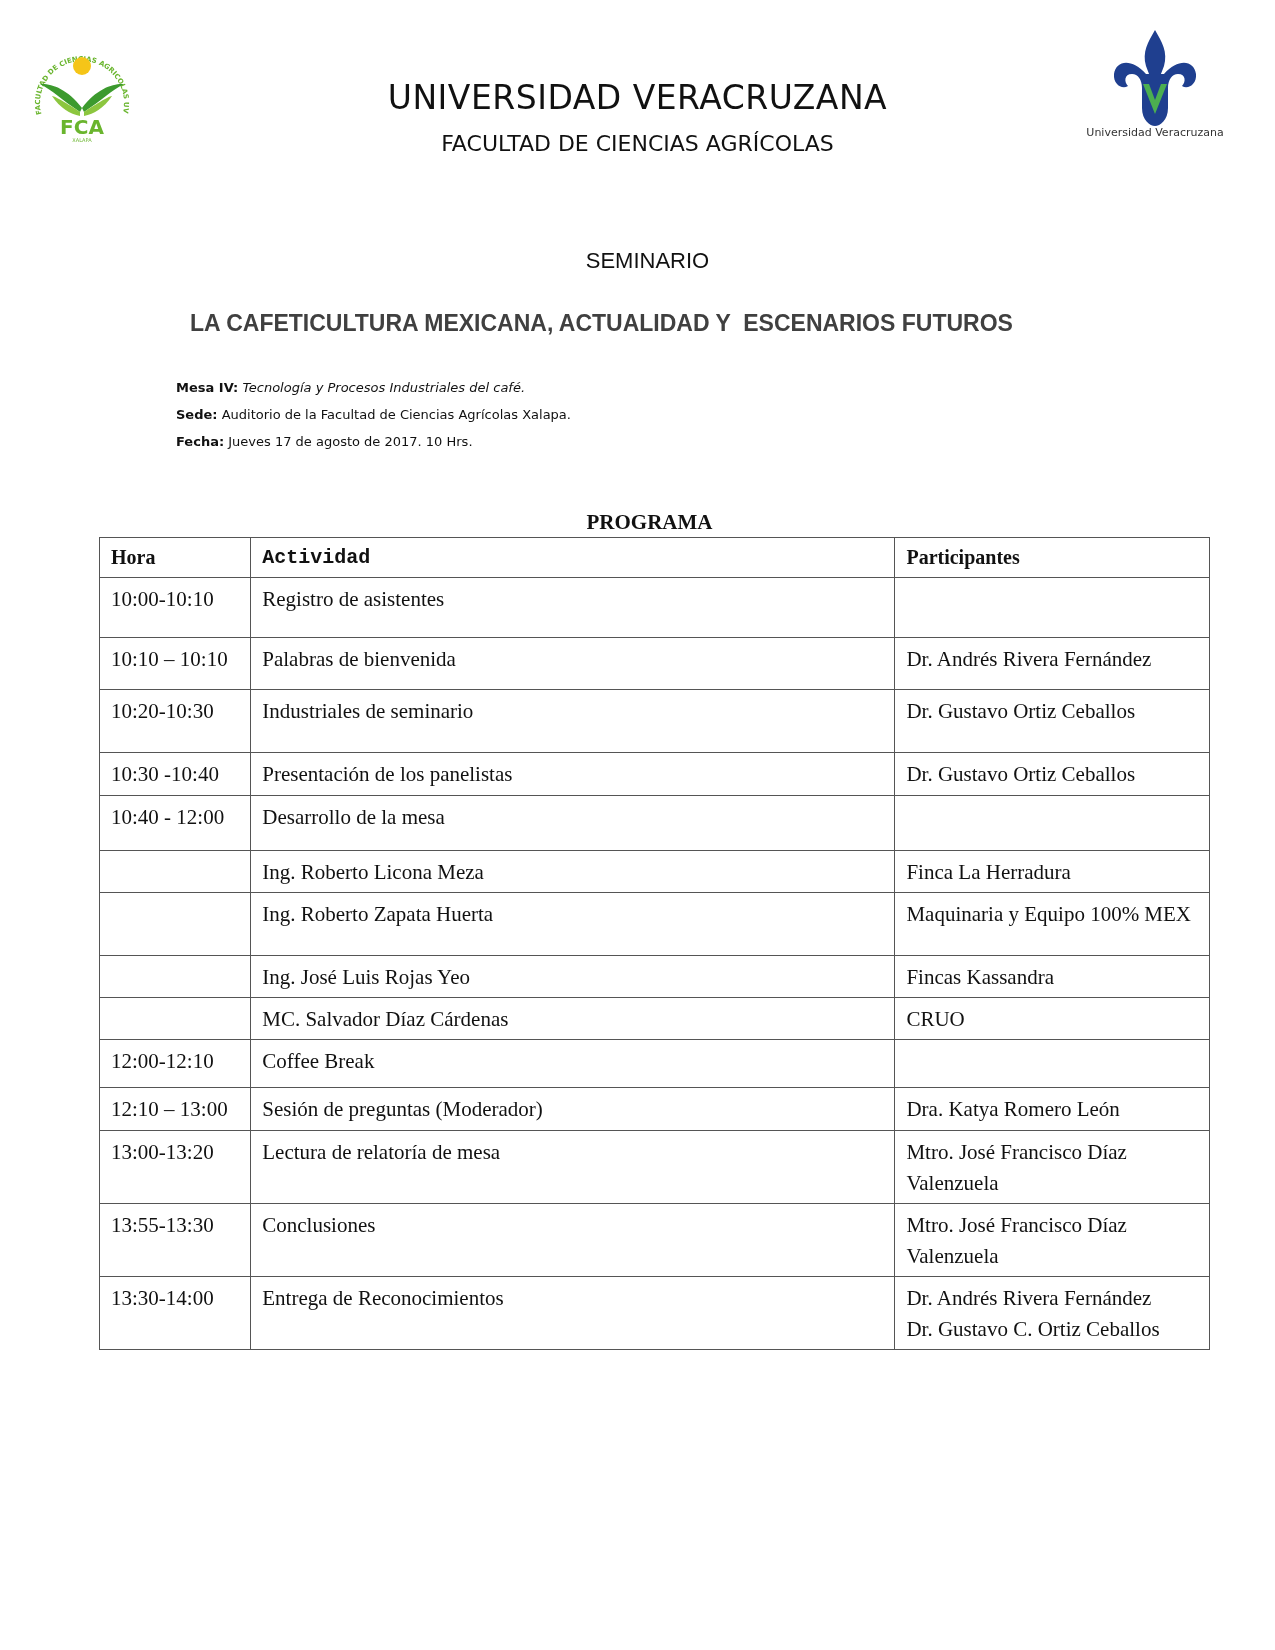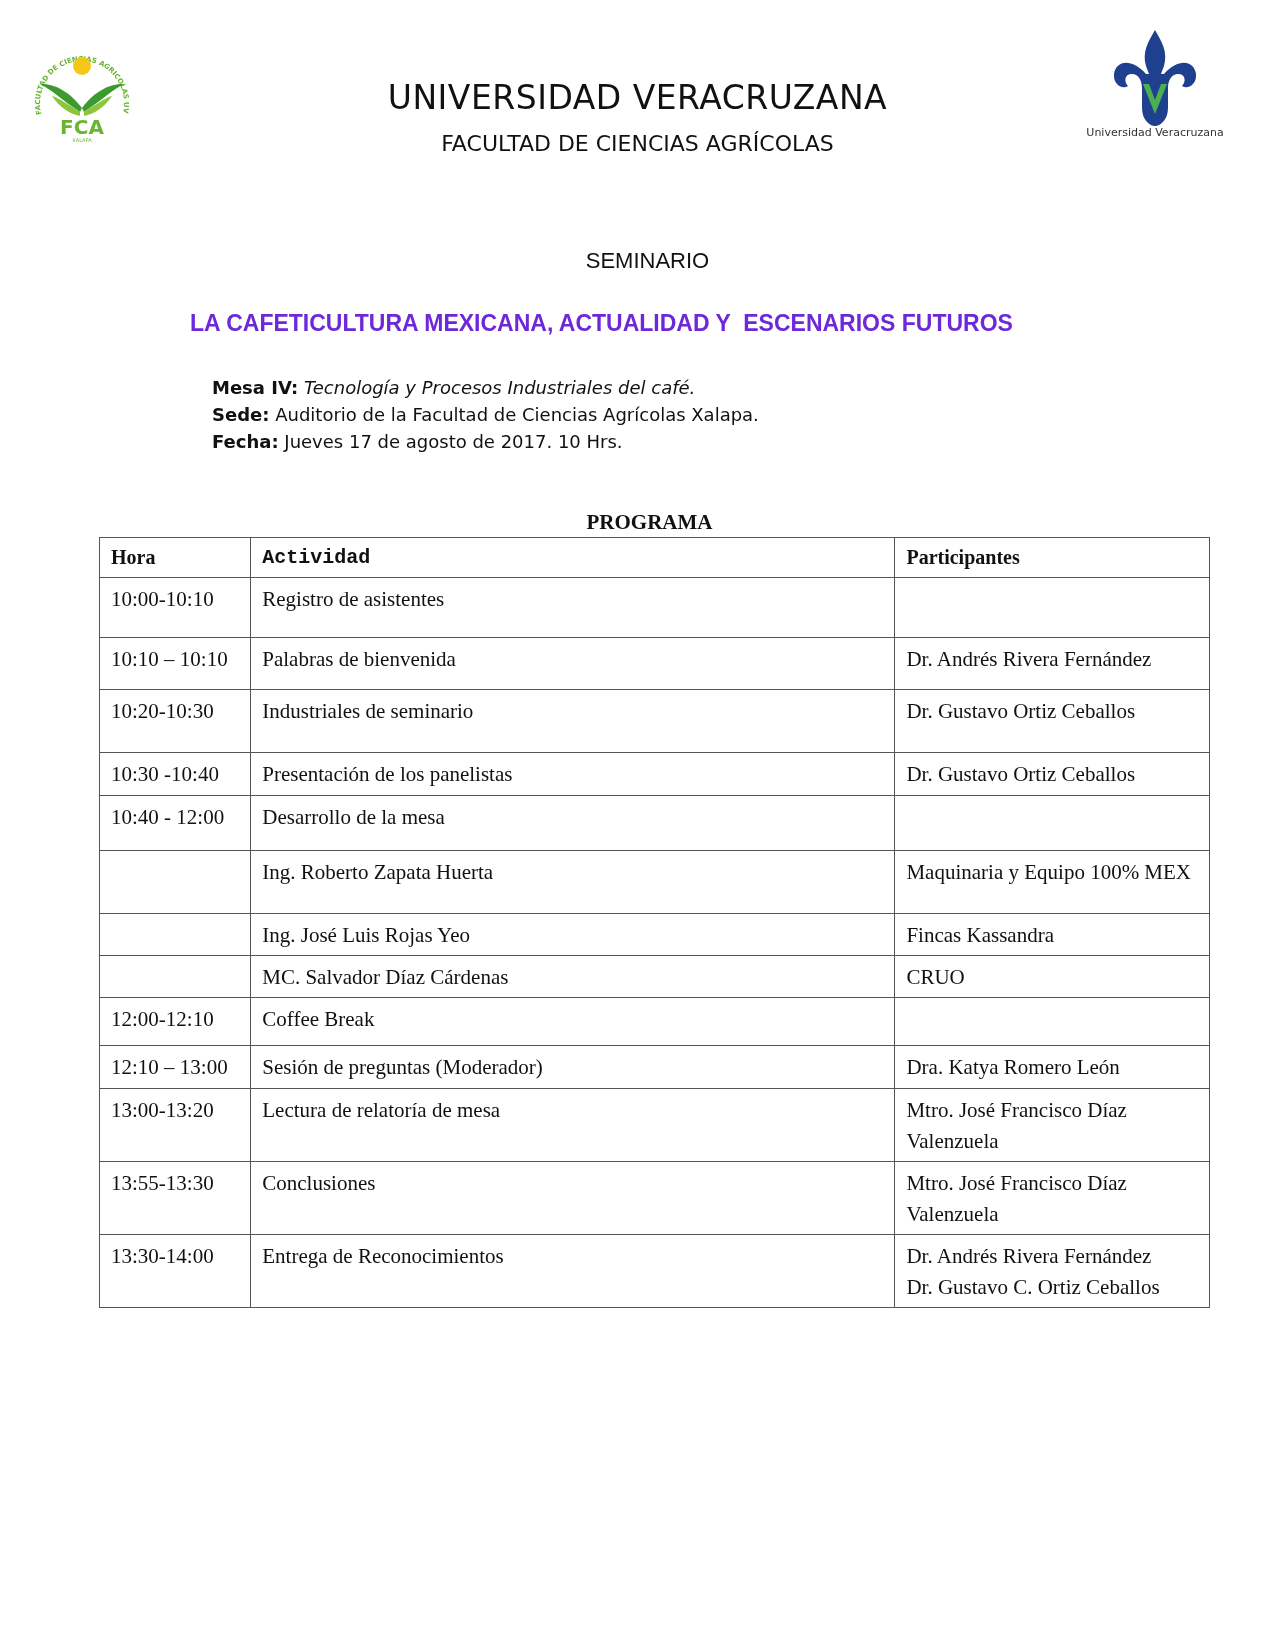--- a/index.html
+++ b/index.html
@@ -8,22 +8,22 @@
   .logo-right { position:absolute; left:1080px; top:28px; width:150px; height:125px; }
   .logo-right .caption { position:absolute; left:-10px; top:98px; width:170px; text-align:center;
     font-family:"DejaVu Sans", sans-serif; font-size:11px; color:#333; }
   .uni-title { position:absolute; left:0; width:1275px; top:78px; text-align:center;
     font-family:"DejaVu Sans", sans-serif; font-size:33px; letter-spacing:0.5px; color:#111; }
   .fac-title { position:absolute; left:0; width:1275px; top:125px; text-align:center;
     font-family:"DejaVu Sans", sans-serif; font-size:22px; color:#111;margin-top:6px; }
   .seminario { position:absolute; left:0; width:1275px; top:248px; text-align:center;
     font-family:"Liberation Sans", sans-serif; font-size:22px; color:#111;padding-left:10px; }
   .main-title { position:absolute; left:190px; top:310px;
-    font-family:"Liberation Sans", sans-serif; font-size:23px; font-weight:bold; color:#6d28d9; white-space:pre; }
-  .info { position:absolute; left:176px; top:374px; font-family:"DejaVu Sans", sans-serif; font-size:18px; line-height:27px; color:#111;margin-left:36px; }
+    font-family:"Liberation Sans", sans-serif; font-size:23px; font-weight:bold; color:#404040; white-space:pre; }
+  .info { position:absolute; left:176px; top:374px; font-family:"DejaVu Sans", sans-serif; font-size:13px; line-height:27px; color:#111; }
   .info b { font-weight:bold; }
   .info i { font-style:italic; }
   .programa { position:absolute; left:0; width:1275px; top:510px; text-align:center;
     font-family:"Liberation Serif", serif; font-size:21px; font-weight:bold; color:#111;padding-left:12px; }
   table.prog { position:absolute; left:99px; top:537px; width:1111px; border-collapse:collapse;
     font-family:"Liberation Serif", serif; font-size:21px; color:#111; }
   table.prog td, table.prog th { border:1.5px solid #555; vertical-align:top; padding:6px 10px 4px 11px; text-align:left; line-height:31px; }
   table.prog th { font-weight:bold; font-size:20px; padding-top:4px; }
   .c1 { width:129px; } .c2 { width:621px;font-family:Liberation Mono, monospace; } .c3 { width:292px; }
   .justify { text-align:justify; text-align-last:left; }
@@ -101,20 +101,25 @@
     <tr style="height:43px">
       <td>10:30 -10:40</td>
       <td>Presentación de los panelistas</td>
       <td>Dr. Gustavo Ortiz Ceballos</td>
     </tr>
     <tr style="height:55px">
       <td>10:40 - 12:00</td>
       <td>Desarrollo de la mesa</td>
       <td></td>
     </tr>
+    <tr style="height:41px">
+      <td></td>
+      <td>Ing. Roberto Licona Meza</td>
+      <td>Finca La Herradura</td>
+    </tr>
     <tr style="height:63px">
       <td></td>
       <td>Ing. Roberto Zapata Huerta</td>
       <td class="justify">Maquinaria y Equipo 100% MEX</td>
     </tr>
     <tr style="height:41px">
       <td></td>
       <td>Ing. José Luis Rojas Yeo</td>
       <td>Fincas Kassandra</td>
     </tr>

